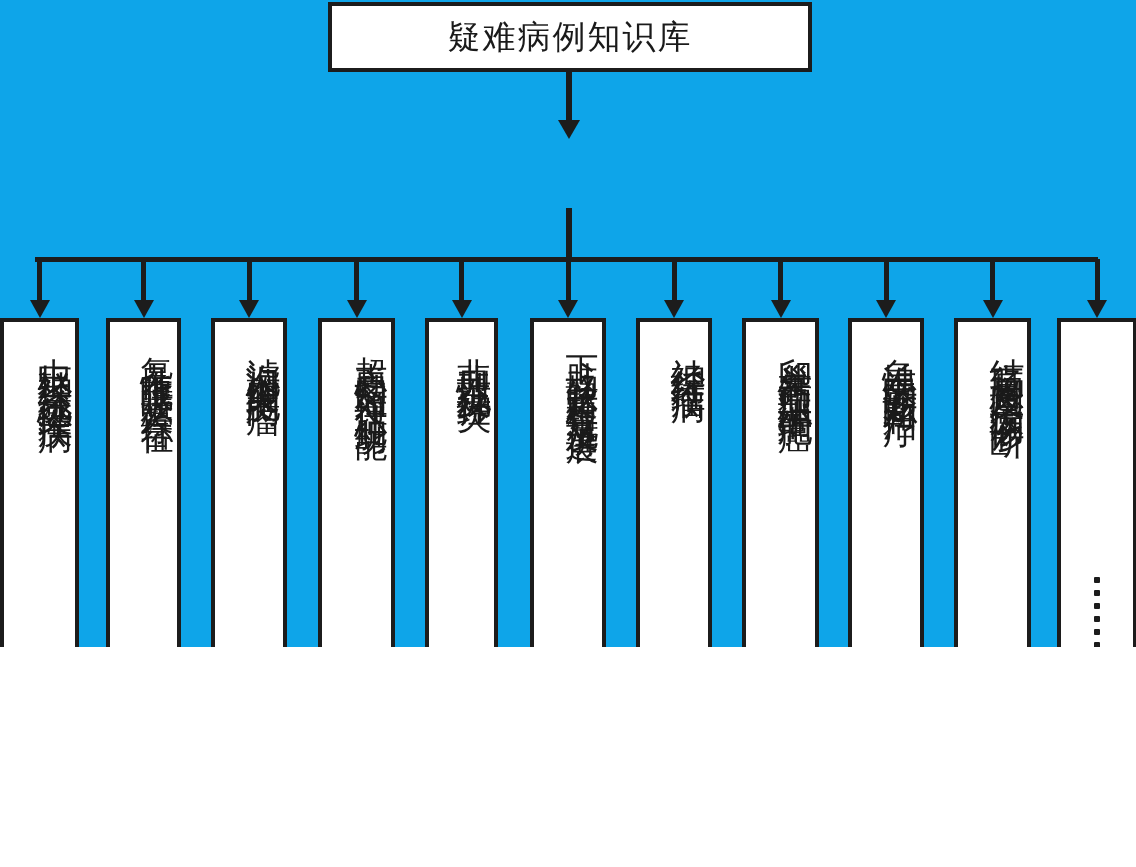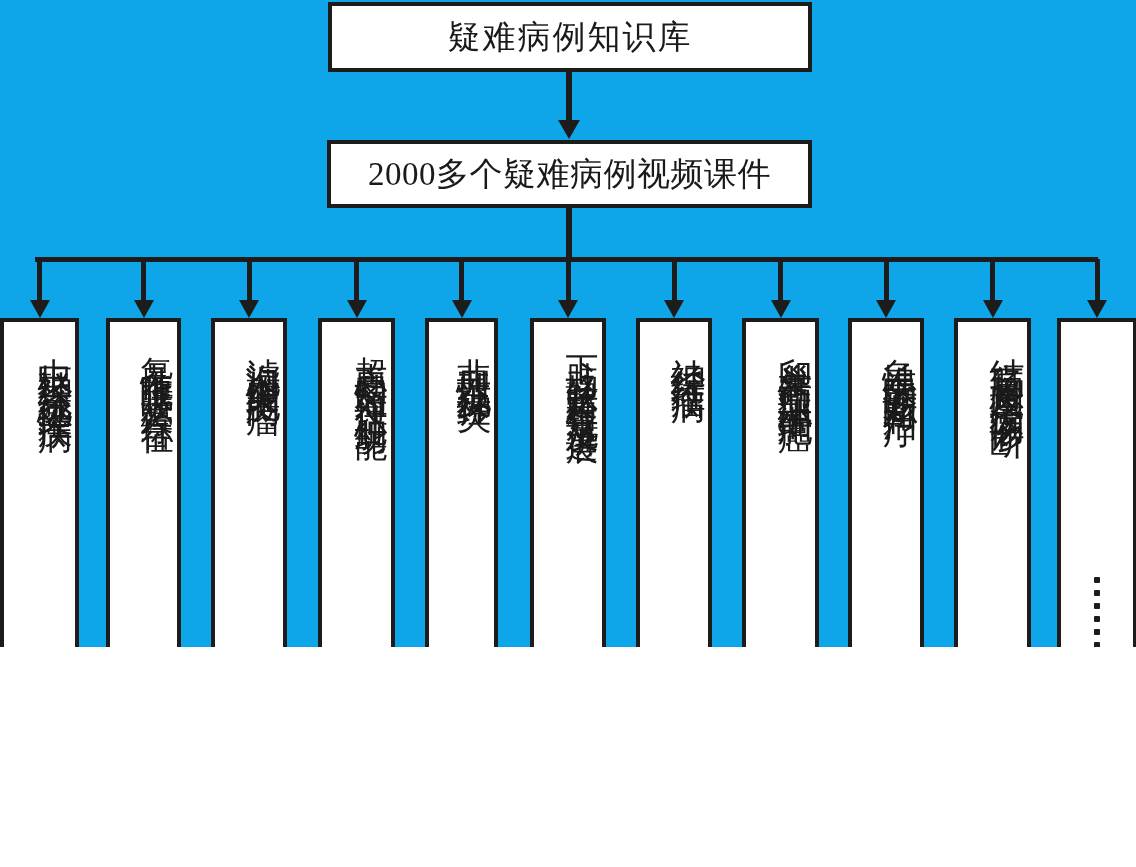--- a/index.html
+++ b/index.html
@@ -152,23 +152,20 @@
 
 <div id="canvas">
 
   <div class="top-box" id="box-root">
     <span class="box-text">疑难病例知识库</span>
   </div>
 
   <div class="vline" id="conn1-line"></div>
   <div class="arrow-down" id="conn1-arrow"></div>
 
-  <div class="top-box" id="box-courseware">
-    <span class="box-text">2000多个疑难病例视频课件</span>
-  </div>
 
   <div class="vline" id="conn2-line"></div>
   <div class="hline" id="bus-line"></div>
 
   <div id="leaf-layer">
       <div class="branch-stem" style="left: 37px; height: 41px;"></div>
       <div class="branch-arrow" style="left: 29.5px; top: 300px;"></div>
       <div class="leaf-box" style="left: 0px; width: 79px;">
         <div class="leaf-text" style="font-size: 35px;">中枢神经系统感染性疾病</div>
       </div>

